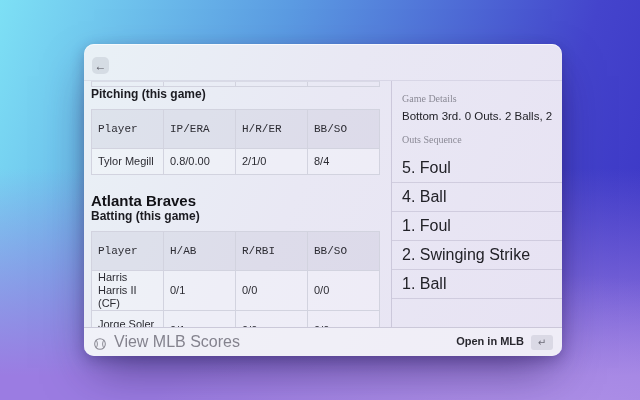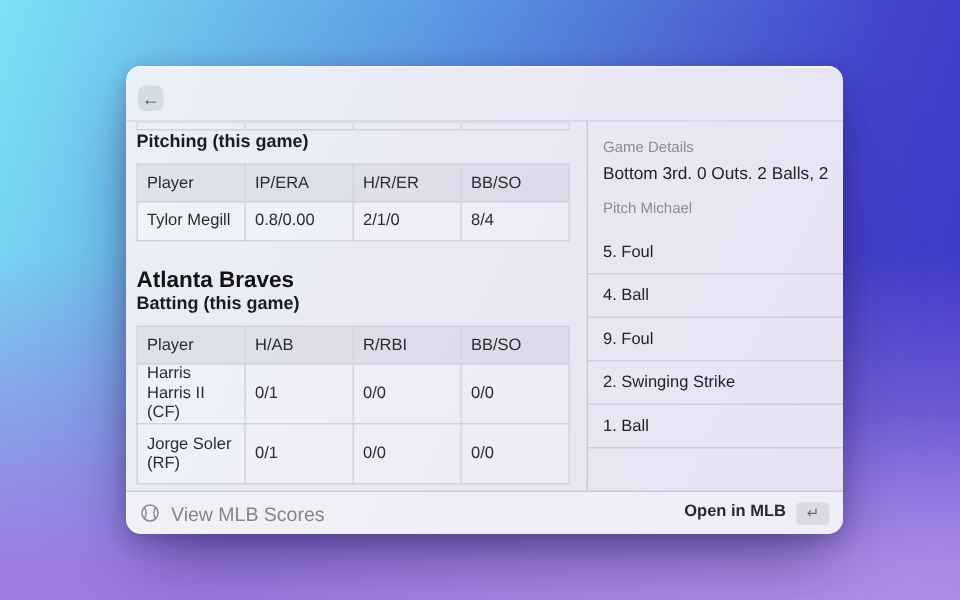--- a/index.html
+++ b/index.html
@@ -47,37 +47,37 @@
 
   .section-title { font-size: 12px; font-weight: bold; color: #1b1b21; }
   .team-title { margin-top: 17px; font-size: 15px; font-weight: bold; color: #121217; }
 
   table.stats { margin-top: 8px; width: 289px; border-collapse: collapse; table-layout: fixed;
     font-size: 11px; color: #2c2c33; }
   table.stats th, table.stats td {
     border: 1px solid #d2d3df; text-align: left; font-weight: normal;
     padding: 0 6px; vertical-align: middle; line-height: 13px;
   }
-  table.stats th { height: 25px; background: rgba(116,116,148,0.10); }
+  table.stats th { height: 39px; background: rgba(116,116,148,0.10); font-family: Liberation Mono, monospace; }
   table.stats td { height: 26px; background: rgba(255,255,255,0.26); }
   table.batting td { height: 40px; }
 
   
-  .side-label { margin: 12px 10px 0 10px; font-size: 10px; color: #8b8a96; }
+  .side-label { margin: 12px 10px 0 10px; font-size: 10px; color: #8b8a96; font-family: Liberation Serif, serif; }
   .side-value { margin: 6px 10px 0 10px; font-size: 11.5px; color: #222228;
     white-space: nowrap; overflow: hidden; }
   .pitch-list { margin-top: 9px; }
   .pitch-item { height: 29px; display: flex; align-items: center; padding-left: 10px;
-    font-size: 11px; color: #222228; border-bottom: 1px solid rgba(125,120,152,0.22); }
+    font-size: 16px; color: #222228; border-bottom: 1px solid rgba(125,120,152,0.22); }
 
   
   .win-footer { flex: 0 0 29px; height: 29px; border-top: 1px solid rgba(118,113,148,0.30);
     background: rgba(246,245,250,0.55);
     display: flex; align-items: center; padding: 0 9px; }
-  .footer-left { display: flex; align-items: flex-start; gap: 7px; color: #84838e; font-size: 13px; }
+  .footer-left { display: flex; align-items: flex-end; gap: 7px; color: #84838e; font-size: 16px; }
   .footer-right { margin-left: auto; display: flex; align-items: flex-start; gap: 7px; }
   .open-label { font-size: 11px; font-weight: 600; color: #29282f; }
   .keycap { width: 22px; height: 15px; border-radius: 3px; background: rgba(118,118,140,0.17);
     display: flex; align-items: center; justify-content: center;
     font-size: 10px; color: #6d6c78; }
   .baseball { width: 14px; height: 14px; display: block; }
 </style>
 </head>
 <body>
 
@@ -142,25 +142,25 @@
           <td>0/0</td>
           <td>0/0</td>
         </tr>
       </tbody>
         </table>
     </div>
 
     <div class="side-col">
       <div class="side-label">Game Details</div>
       <div class="side-value">Bottom 3rd. 0 Outs. 2 Balls, 2 Strik...</div>
-      <div class="side-label">Pitch Michael</div>
+      <div class="side-label">Outs Sequence</div>
       <div class="pitch-list">
         <div class="pitch-item">5. Foul</div>
         <div class="pitch-item">4. Ball</div>
-        <div class="pitch-item">9. Foul</div>
+        <div class="pitch-item">1. Foul</div>
         <div class="pitch-item">2. Swinging Strike</div>
         <div class="pitch-item">1. Ball</div>
       </div>
     </div>
 
   </div>
 
   <div class="win-footer">
     <div class="footer-left">
       <svg class="baseball" viewBox="0 0 16 16">

